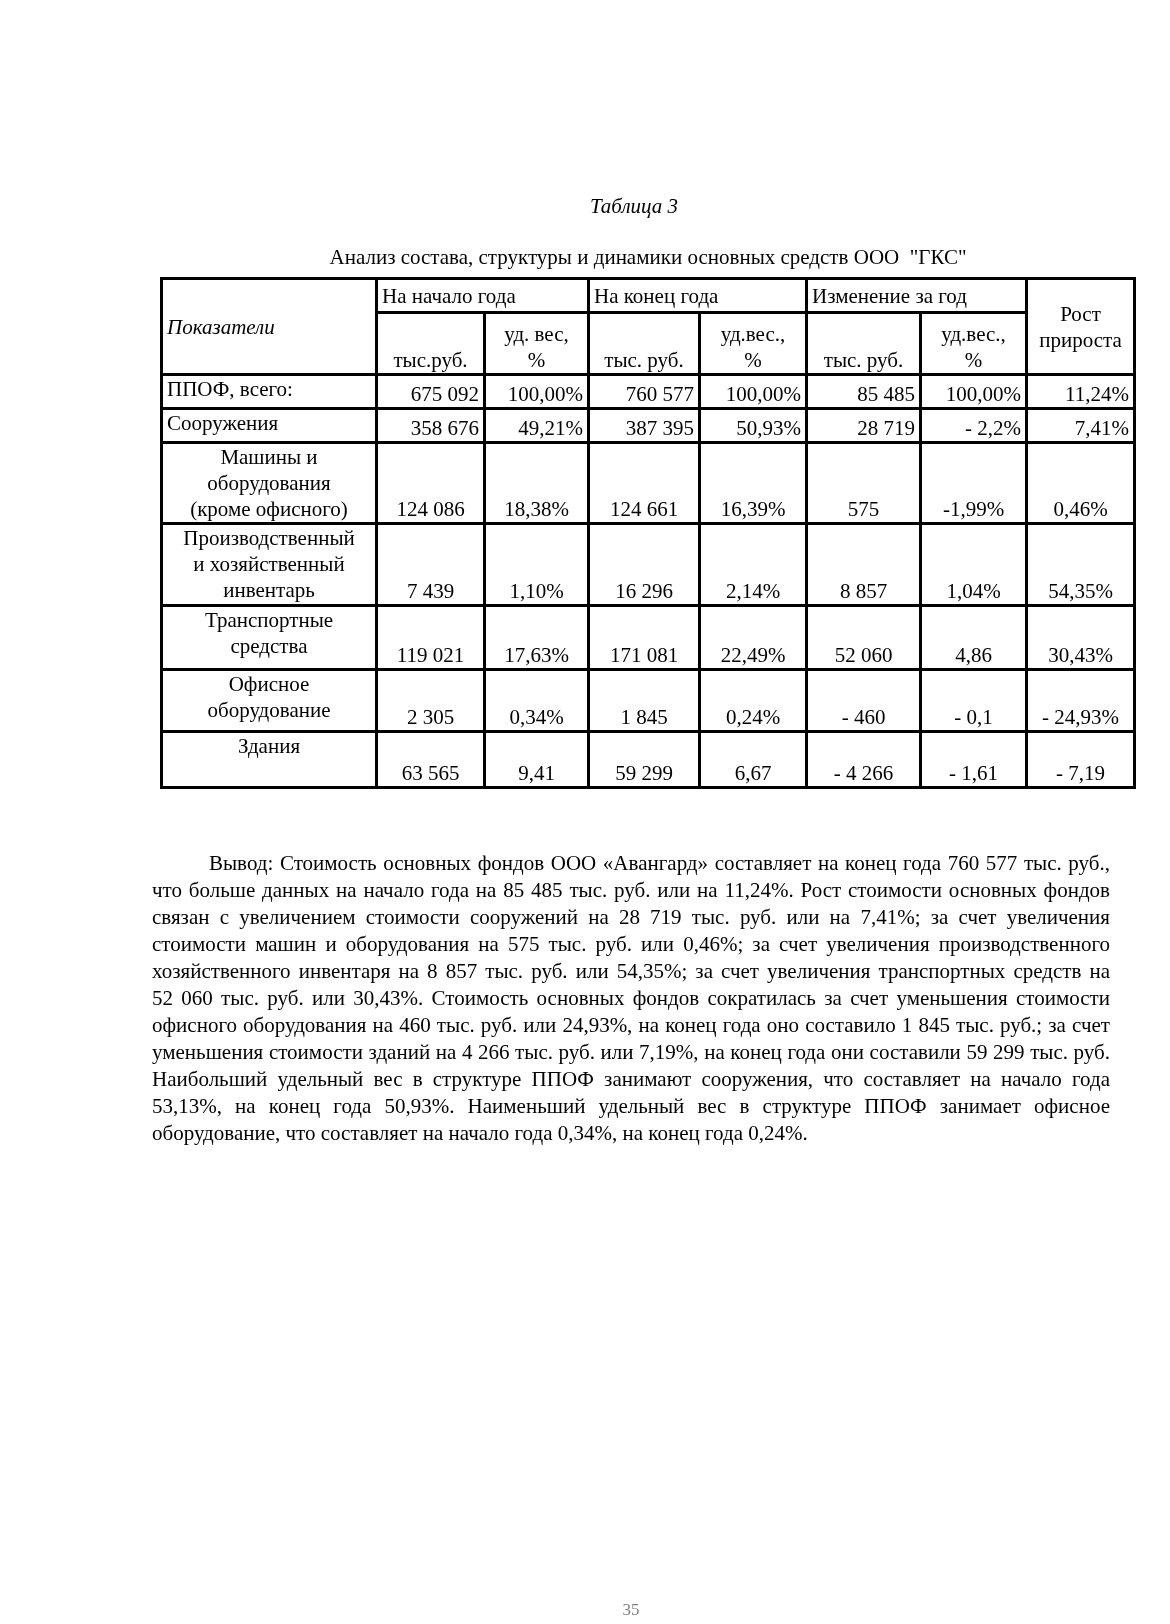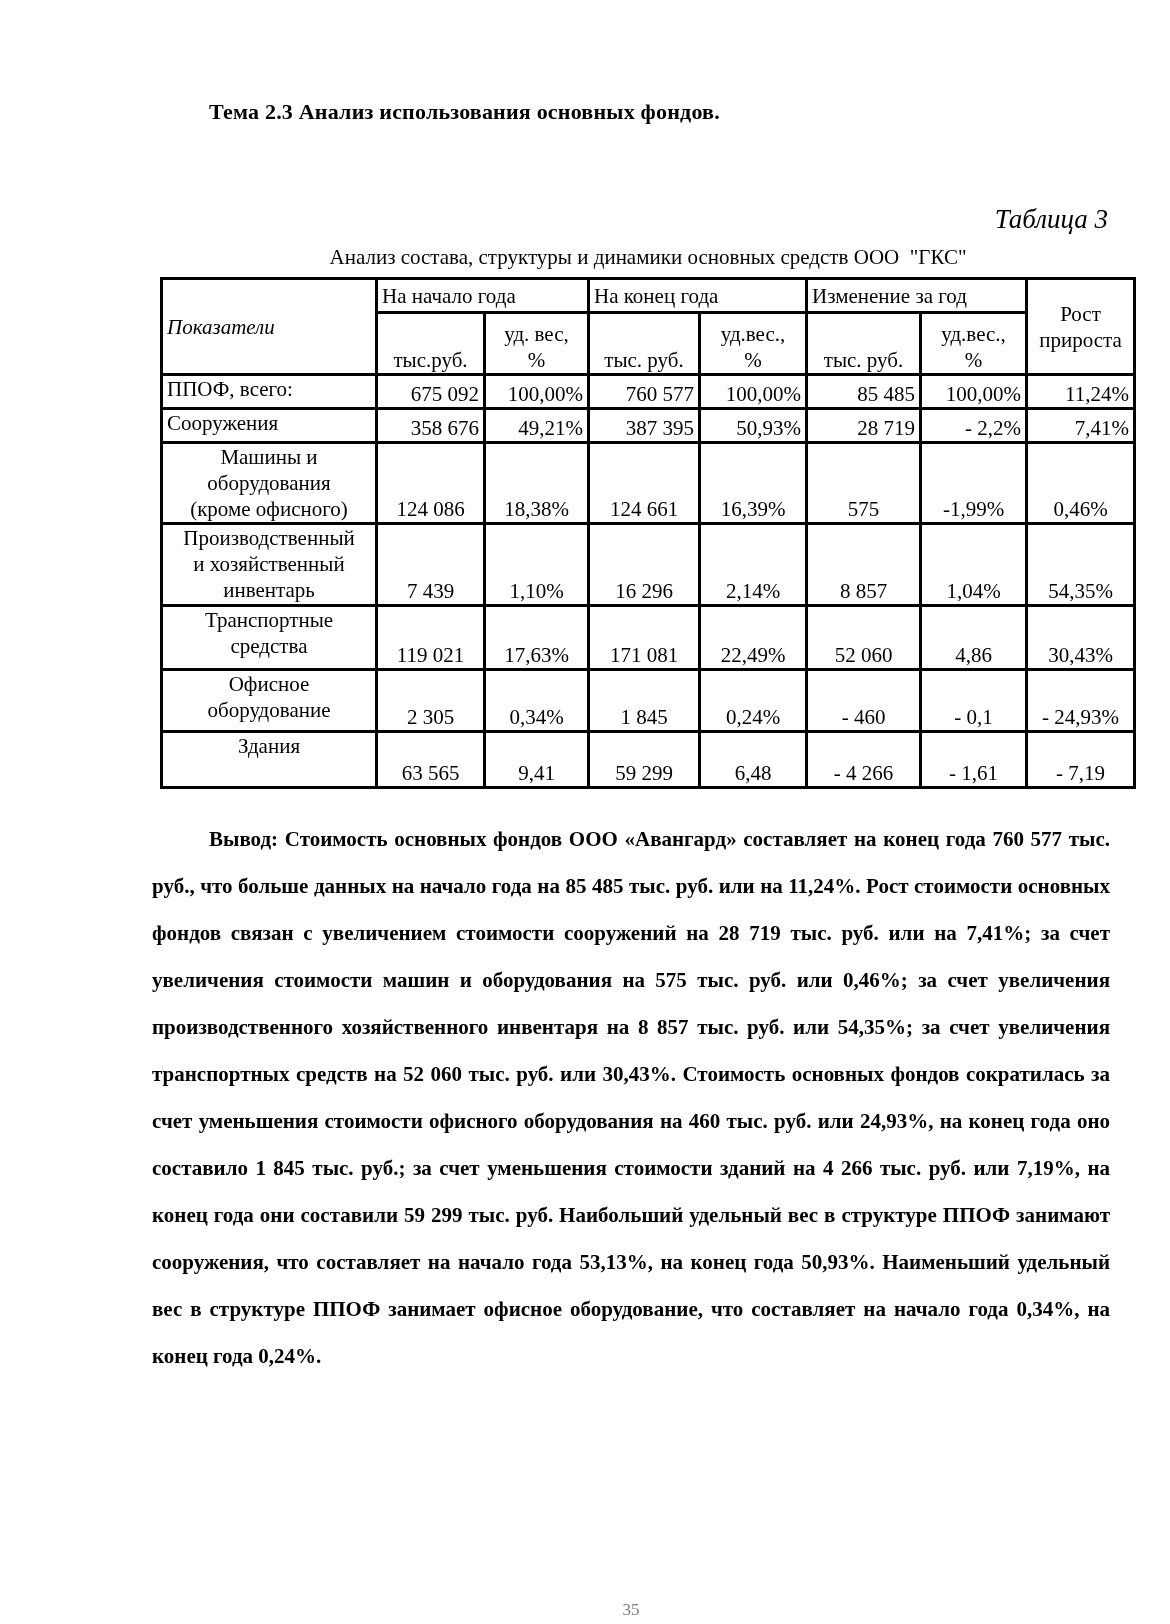--- a/index.html
+++ b/index.html
@@ -10,22 +10,22 @@
     background:#ffffff;
     font-family:"Liberation Serif", serif;
     color:#000;
   }
   .doc-title {
     position:absolute; top:99px; left:209px;
     font-size:22px; font-weight:bold;
     letter-spacing:0.2px;
   }
   .table-label {
-    position:absolute; top:204px; left:160px; width:948px;
-    text-align:right; font-size:27px; font-style:italic;
+    position:absolute; top:194px; left:160px; width:948px;
+    text-align:center; font-size:21px; font-style:italic;
   }
   .table-caption {
     position:absolute; top:245px; left:160px; width:976px;
     text-align:center; font-size:21px;
     white-space:pre-line;
   }
   table.assets {
     position:absolute; top:277px; left:160px;
     width:976px;
     border-collapse:collapse; table-layout:fixed;
@@ -46,35 +46,34 @@
   th.growth { text-align:center; vertical-align:middle; }
   td.lbl-left { text-align:left; vertical-align:top; padding-left:8px; padding-top:2px; }
   td.lbl-center { text-align:center; vertical-align:top; padding-top:2px; }
   td.num-r { text-align:right; vertical-align:bottom; padding-right:7px; padding-bottom:3px; }
   td.num-c { text-align:center; vertical-align:bottom; padding-bottom:3px; }
   tr.r0 { height:34px; } tr.r1 { height:34px; }
   tr.r2 { height:78px; } tr.r3 { height:82px; }
   tr.r4 { height:64px; } tr.r5 { height:62px; }
   tr.r6 { height:56px; }
   .conclusion {
-    position:absolute; top:816px; left:152px; width:958px;
-    font-size:21px; line-height:47px;
-    text-align:justify; text-indent:57px;font-weight:bold;
+    position:absolute; top:850px; left:152px; width:958px;
+    font-size:21px; line-height:27px;
+    text-align:justify; text-indent:57px;
   }
   .page-num {
     position:absolute; top:1600px; left:152px; width:958px;
     text-align:center; font-size:17px; color:#808080;
   }
 </style>
 </head>
 <body>
 
 <div class="page">
 
-  <div class="doc-title">Тема 2.3 Анализ использования основных фондов.</div>
 
   <div class="table-label">Таблица 3</div>
 
   <div class="table-caption">Анализ состава, структуры и динамики основных средств ООО &nbsp;"ГКС"</div>
 
   <table class="assets">
     <colgroup>
       <col style="width:215px">
         <col style="width:108px">
         <col style="width:104px">
@@ -169,21 +168,21 @@
         <td class="num-c">0,24%</td>
         <td class="num-c">- 460</td>
         <td class="num-c">- 0,1</td>
         <td class="num-c">- 24,93%</td>
       </tr>
       <tr class="r6">
         <td class="lbl-center">Здания</td>
         <td class="num-c">63&nbsp;565</td>
         <td class="num-c">9,41</td>
         <td class="num-c">59&nbsp;299</td>
-        <td class="num-c">6,48</td>
+        <td class="num-c">6,67</td>
         <td class="num-c">- 4&nbsp;266</td>
         <td class="num-c">- 1,61</td>
         <td class="num-c">- 7,19</td>
       </tr>
     </tbody>
   </table>
 
   <div class="conclusion">Вывод: Стоимость основных фондов ООО «Авангард» составляет на конец года 760&nbsp;577 тыс. руб., что больше данных на начало года на 85&nbsp;485 тыс. руб. или на 11,24%. Рост стоимости основных фондов связан с увеличением стоимости сооружений на 28&nbsp;719 тыс. руб. или на 7,41%; за счет увеличения стоимости машин и оборудования на 575 тыс. руб. или 0,46%; за счет увеличения производственного хозяйственного инвентаря на 8&nbsp;857 тыс. руб. или 54,35%; за счет увеличения транспортных средств на 52&nbsp;060 тыс. руб. или 30,43%. Стоимость основных фондов сократилась за счет уменьшения стоимости офисного оборудования на 460 тыс. руб. или 24,93%, на конец года оно составило 1&nbsp;845 тыс. руб.; за счет уменьшения стоимости зданий на 4&nbsp;266 тыс. руб. или 7,19%, на конец года они составили 59&nbsp;299 тыс. руб. Наибольший удельный вес в структуре ППОФ занимают сооружения, что составляет на начало года 53,13%, на конец года 50,93%. Наименьший удельный вес в структуре ППОФ занимает офисное оборудование, что составляет на начало года 0,34%, на конец года 0,24%.</div>
 
   <div class="page-num">35</div>

